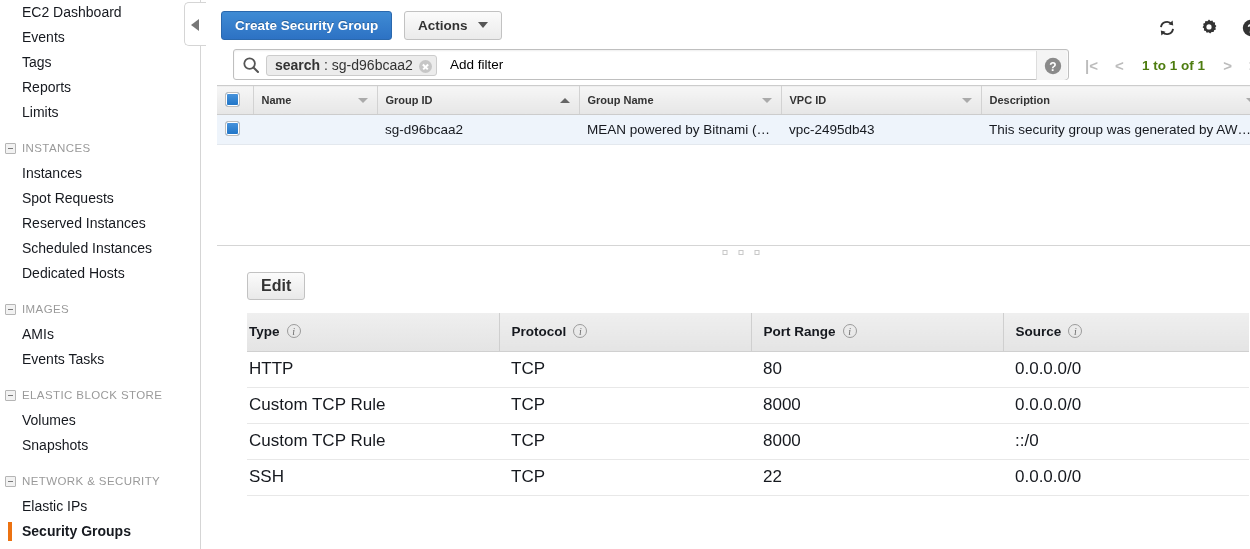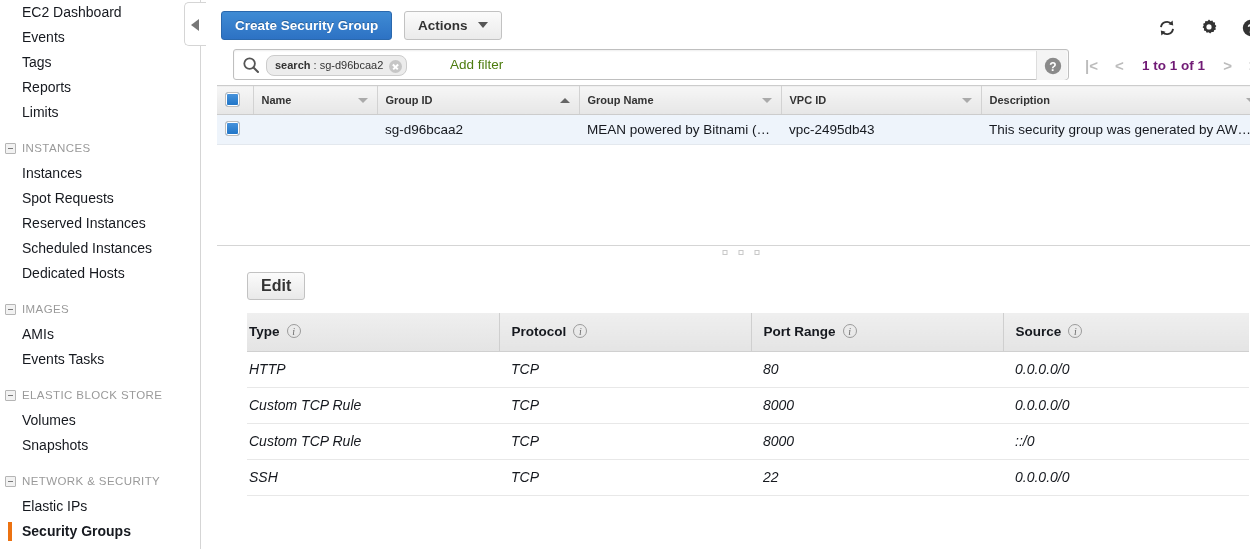--- a/index.html
+++ b/index.html
@@ -169,22 +169,22 @@
     position: absolute; left: 8px; top: 6px;
   }
   .filter-chip {
     position: absolute;
     left: 32px; top: 5px;
     height: 21px;
     line-height: 19px;
     padding: 0 23px 0 8px;
     background: #ececec;
     border: 1px solid #cccccc;
-    border-radius: 8px;
-    font-size: 11px;
+    border-radius: 3px;
+    font-size: 14px;
     color: #333;
     white-space: nowrap;
     cursor: default;
   }
   .filter-chip b { font-weight: bold; }
   .chip-x {
     position: absolute;
     right: 4px; top: 4px;
     width: 13px; height: 13px;
     border-radius: 50%;
@@ -197,21 +197,21 @@
     left: 3px; top: 6px;
     width: 7px; height: 1.5px;
     background: #ffffff;
   }
   .chip-x::before { transform: rotate(45deg); }
   .chip-x::after  { transform: rotate(-45deg); }
   #add-filter {
     position: absolute;
     left: 216px; top: 7px;
     font-size: 13.5px;
-    color: #4d7c0f;
+    color: #000000;
     cursor: text;
   }
   #help-round {
     position: absolute;
     right: 1px; top: 1px;
     width: 31px; height: 29px;
     background: #f4f4f4;
     border-left: 1px solid #dddddd;
     border-radius: 0 3px 3px 0;
     cursor: pointer;
@@ -225,21 +225,21 @@
     font-size: 13.5px;
     font-weight: bold;
   }
   .pg-btn {
     width: 25px; height: 20px;
     display: flex; align-items: center; justify-content: center;
     color: #bcbcbc;
     cursor: pointer;
     font-size: 15px;
   }
-  #pg-label { color: #701a75; padding: 0 7px; white-space: nowrap; }
+  #pg-label { color: #4d7c0f; padding: 0 7px; white-space: nowrap; }
 
   
   #grid { position: relative; }
   table.grid {
     width: 1048px;
     border-collapse: collapse;
     table-layout: fixed;
   }
   table.grid thead th {
     height: 29px;
@@ -355,26 +355,25 @@
     line-height: 13px;
     text-align: center;
     color: #6b6b6b;
     margin-left: 7px;
     vertical-align: 1px;
     cursor: help;
     font-family: "Liberation Serif", serif;
   }
   table.rules tbody td {
     height: 36px;
-    font-size: 14px;
+    font-size: 17px;
     color: #16191f;
     padding-left: 2px;
     border-bottom: 1px solid #e8e8e8;
     white-space: nowrap;
-    font-style: italic;
   }
   table.rules tbody td + td { padding-left: 12px; }
 </style>
 </head>
 <body>
 
 <div id="app">
 
   <div id="sidebar">
     <div id="sidebar-nav">

